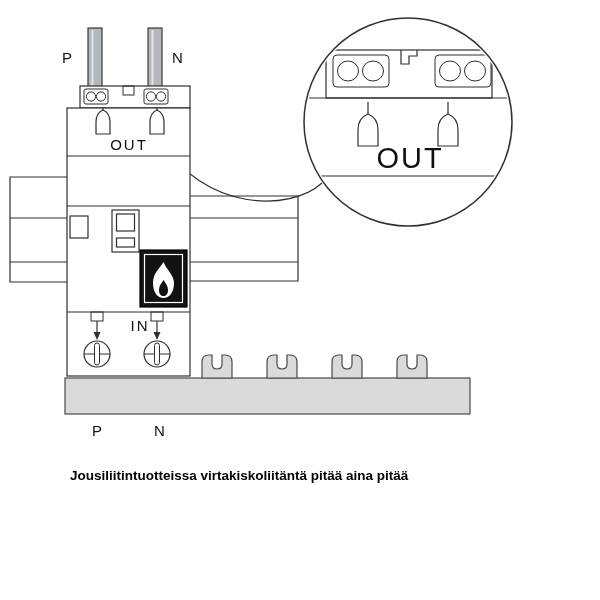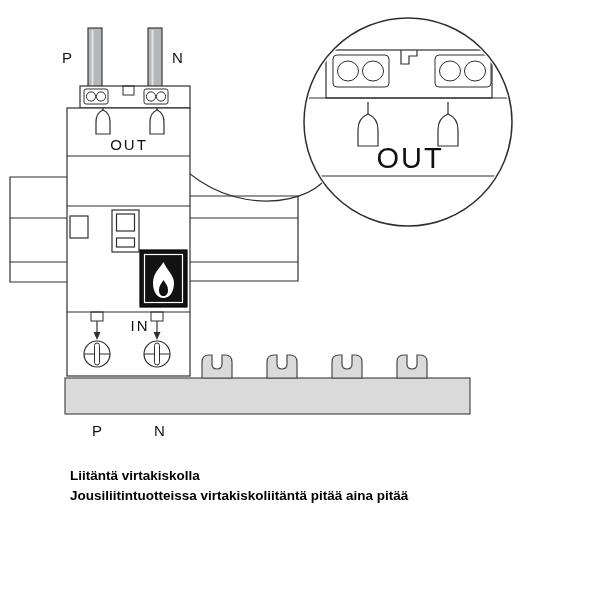--- a/index.html
+++ b/index.html
@@ -168,17 +168,16 @@
         <polygon class="arrow" points="443.5,120 452.5,120 448,131"></polygon>
         <path class="fw" d="M438 146 L438 130 Q438 118 448 114 Q458 118 458 130 L458 146 Z"></path>
       </g>
       <text class="tzoom" x="410" y="168" text-anchor="middle">OUT</text>
       <line class="ln" x1="306" y1="176" x2="512" y2="176"></line>
     </g>
   </g>
 </svg>
 
 <div class="caption">
-  <div>Liitäntä virtakiskolla</div>
   <div>Jousiliitintuotteissa virtakiskoliitäntä pitää aina pitää</div>
 </div>
 
 </div>
 
 </body></html>

